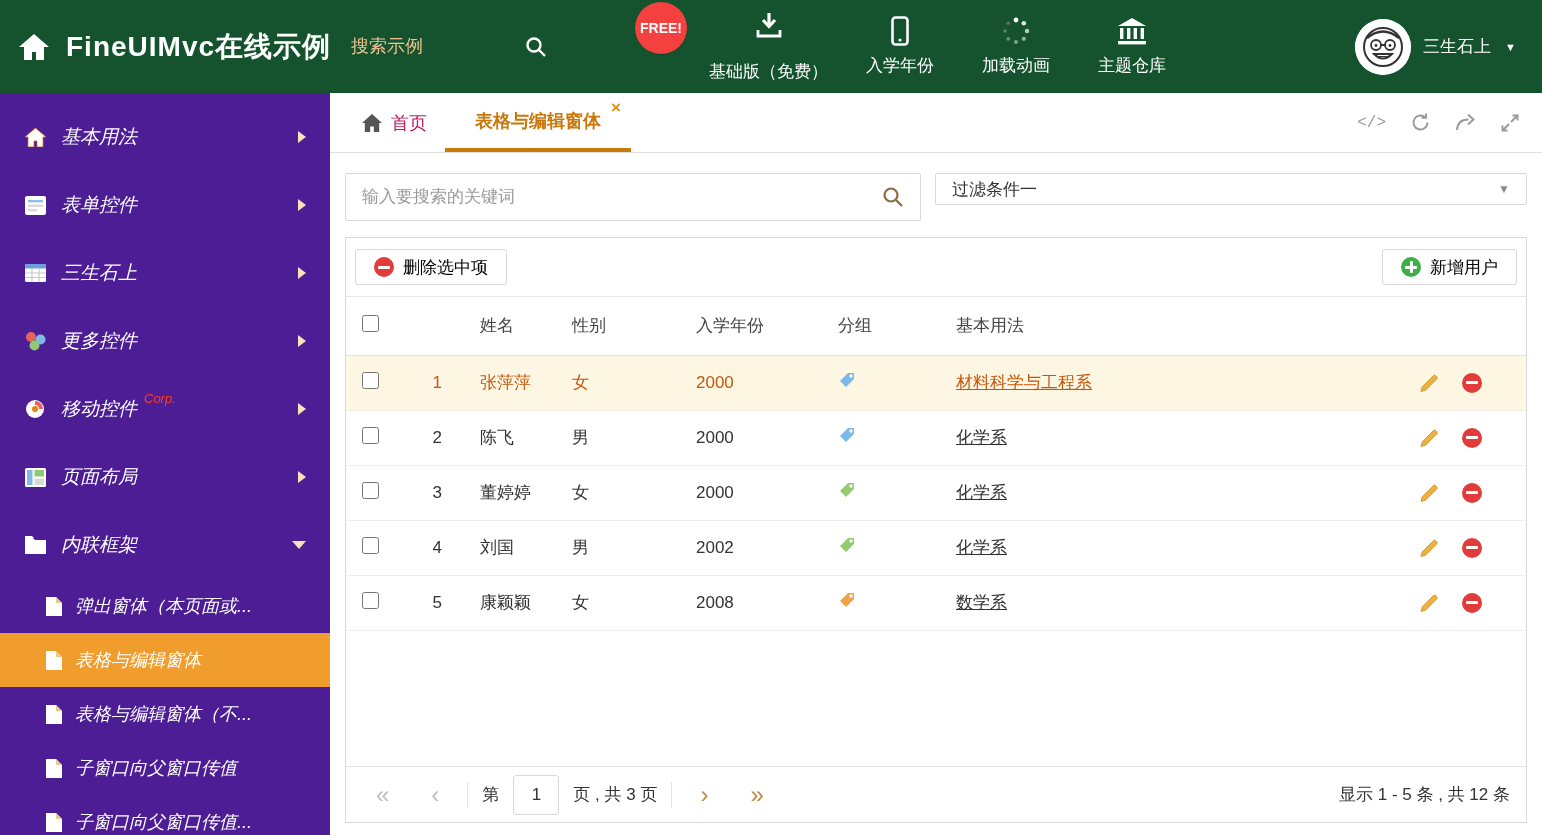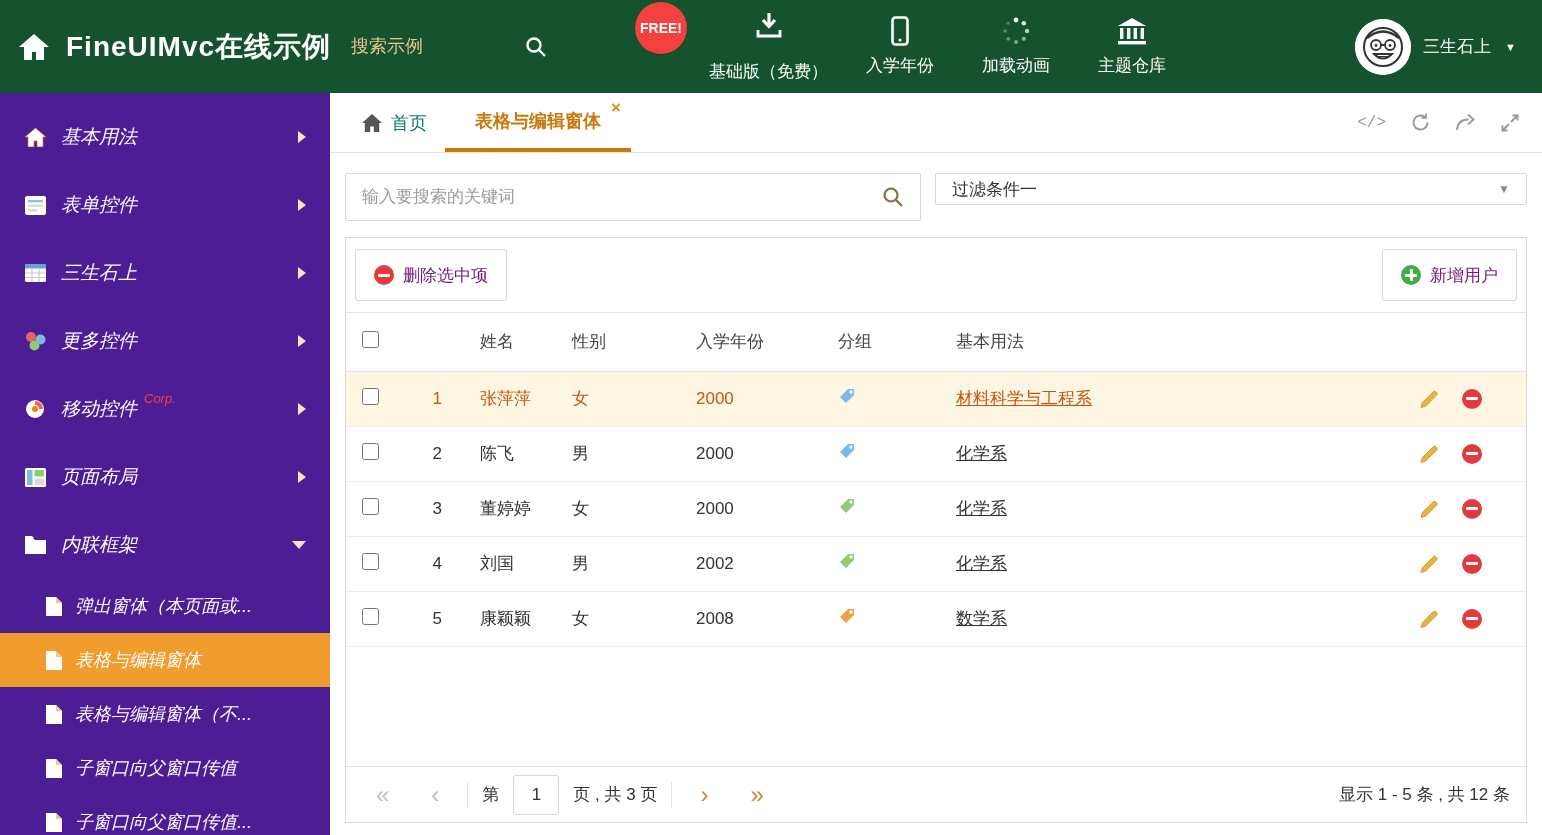--- a/index.html
+++ b/index.html
@@ -35,38 +35,38 @@
   .arr-right { width:0; height:0; border-top:6px solid transparent; border-bottom:6px solid transparent; border-left:8px solid #fbe0bb; margin-left:auto; }
   .arr-down { width:0; height:0; border-left:7px solid transparent; border-right:7px solid transparent; border-top:8px solid #fbe0bb; margin-left:auto; }
   .corp-badge { color:#ff3d22; font-size:13px; align-self:flex-start; margin-top:16px; margin-left:-8px; }
   .side-sub { height:54px; display:flex; align-items:center; gap:13px; padding:0 24px 0 46px; font-size:18px; cursor:pointer; }
   .side-sub.active { background:#f09d2e; }
 
   
   .content { flex:1; display:flex; flex-direction:column; min-width:0; background:#fff; }
 
   .tabbar { height:60px; border-bottom:1px solid #e0e0e0; display:flex; align-items:stretch; flex:0 0 auto; }
-  .tab { display:flex; align-items:center; gap:9px; padding:0 18px; font-size:18px; color:#0f766e; cursor:pointer; position:relative; }
+  .tab { display:flex; align-items:center; gap:9px; padding:0 18px; font-size:18px; color:#be185d; cursor:pointer; position:relative; }
   .tab.home { margin-left:14px; }
   .tab.active { color:#c9780a; font-weight:bold; border-bottom:4px solid #c9780a; padding:0 30px; }
   .tab-close { position:absolute; top:6px; right:10px; font-size:17px; color:#dd8f17; font-weight:bold; line-height:1; cursor:pointer; }
   .tab-tools { margin-left:auto; display:flex; align-items:center; gap:24px; padding-right:22px; color:#999; }
   .tool-ico { cursor:pointer; display:flex; align-items:center; }
   .code-glyph { font-family:"Liberation Mono","DejaVu Sans Mono",monospace; font-size:16px; color:#999; }
 
   .filter-row { display:flex; gap:14px; padding:20px 15px 16px; flex:0 0 auto; }
   .search-box { flex:1; height:48px; border:1px solid #d8d8d8; border-radius:2px; display:flex; align-items:center; padding:0 16px; }
   .search-box input { border:none; outline:none; flex:1; font-size:17px; color:#333; }
   .search-box input::placeholder { color:#9a9a9a; }
   .filter-dd { width:592px; height:32px; border:1px solid #d8d8d8; border-radius:2px; display:flex; align-items:center; padding:0 16px; cursor:pointer; }
   .filter-dd .dd-caret { margin-left:auto; color:#8a8a8a; font-size:12px; }
 
   .grid-panel { flex:1; margin:0 15px 12px; border:1px solid #d8d8d8; display:flex; flex-direction:column; min-height:0; }
   .grid-toolbar { display:flex; align-items:center; justify-content:space-between; padding:11px 9px; border-bottom:1px solid #e6e6e6; flex:0 0 auto; }
-  .btn { height:52px; background:#fff; border:1px solid #d8d8d8; border-radius:3px; display:inline-flex; align-items:center; gap:9px; padding:0 18px; font-size:17px; color:#701a75; cursor:pointer; }
+  .btn { height:36px; background:#fff; border:1px solid #d8d8d8; border-radius:3px; display:inline-flex; align-items:center; gap:9px; padding:0 18px; font-size:17px; color:#000000; cursor:pointer; }
   .circ { width:20px; height:20px; border-radius:50%; position:relative; display:inline-block; flex:0 0 auto; }
   .circ::after { content:""; position:absolute; left:4px; right:4px; top:8.5px; height:3px; background:#fff; border-radius:1px; }
   .circ.red { background:#e23b3b; }
   .circ.green { background:#3fae49; }
   .circ.green::before { content:""; position:absolute; top:4px; bottom:4px; left:8.5px; width:3px; background:#fff; border-radius:1px; }
 
   table.grid { width:100%; border-collapse:collapse; font-size:17px; flex:0 0 auto; }
   table.grid th { height:58px; text-align:left; font-weight:normal; color:#444; border-bottom:1px solid #e3e3e3; }
   table.grid td { height:55px; border-bottom:1px solid #eeeeee; }
   .c-check { width:50px; padding-left:16px; }

